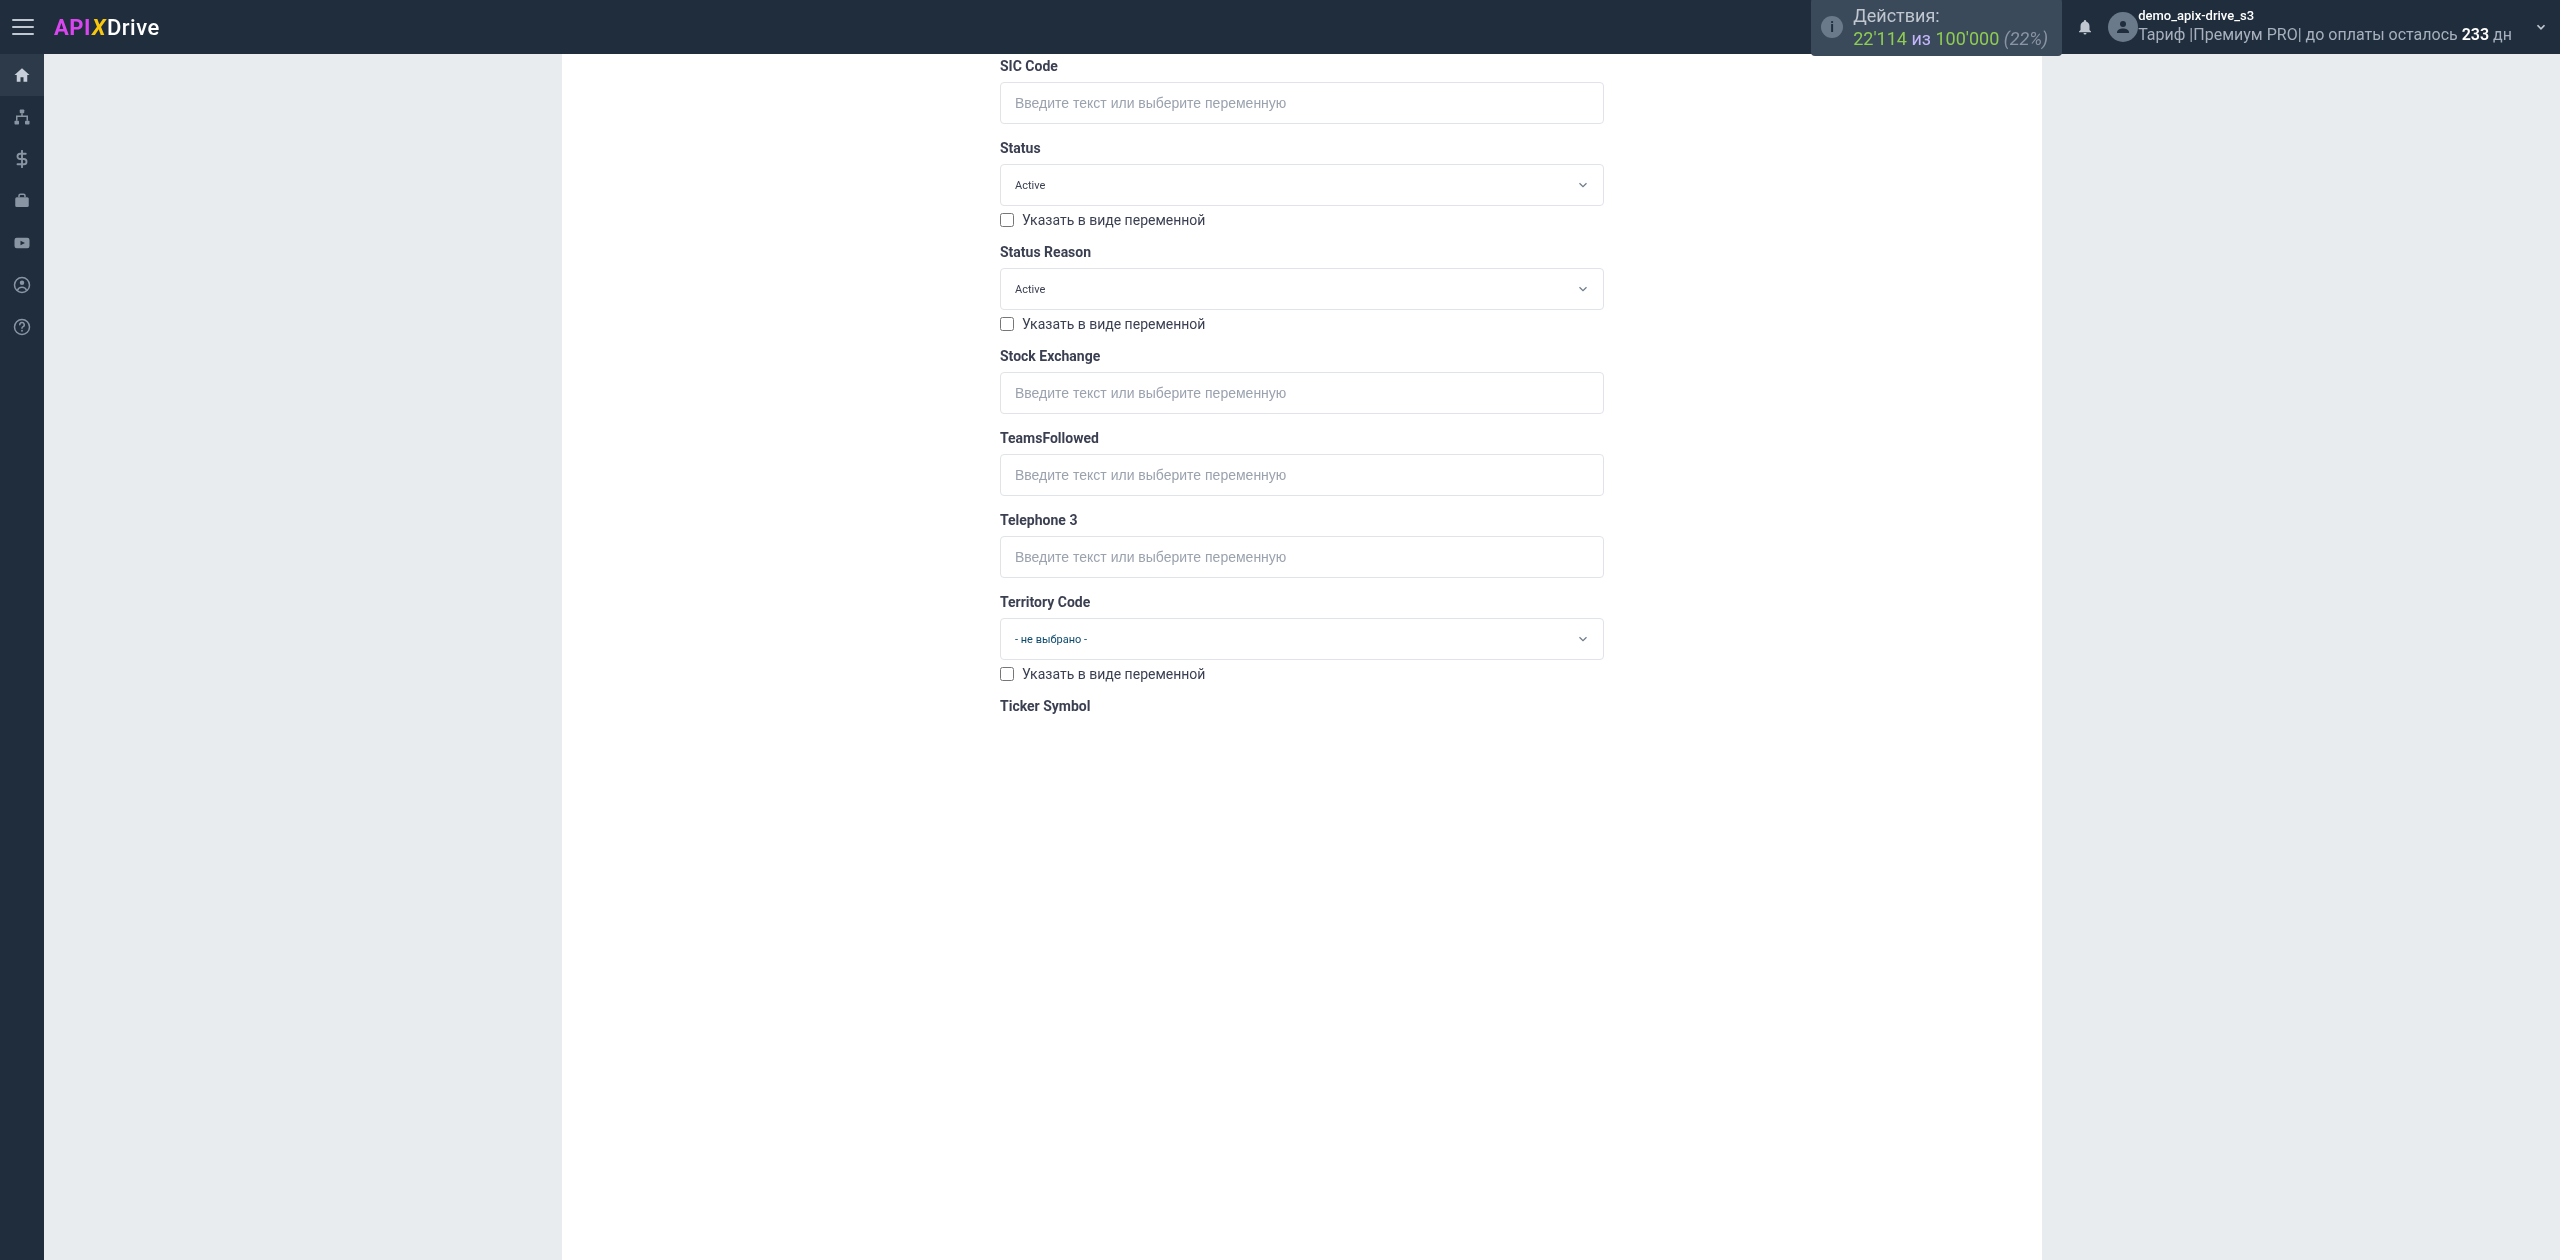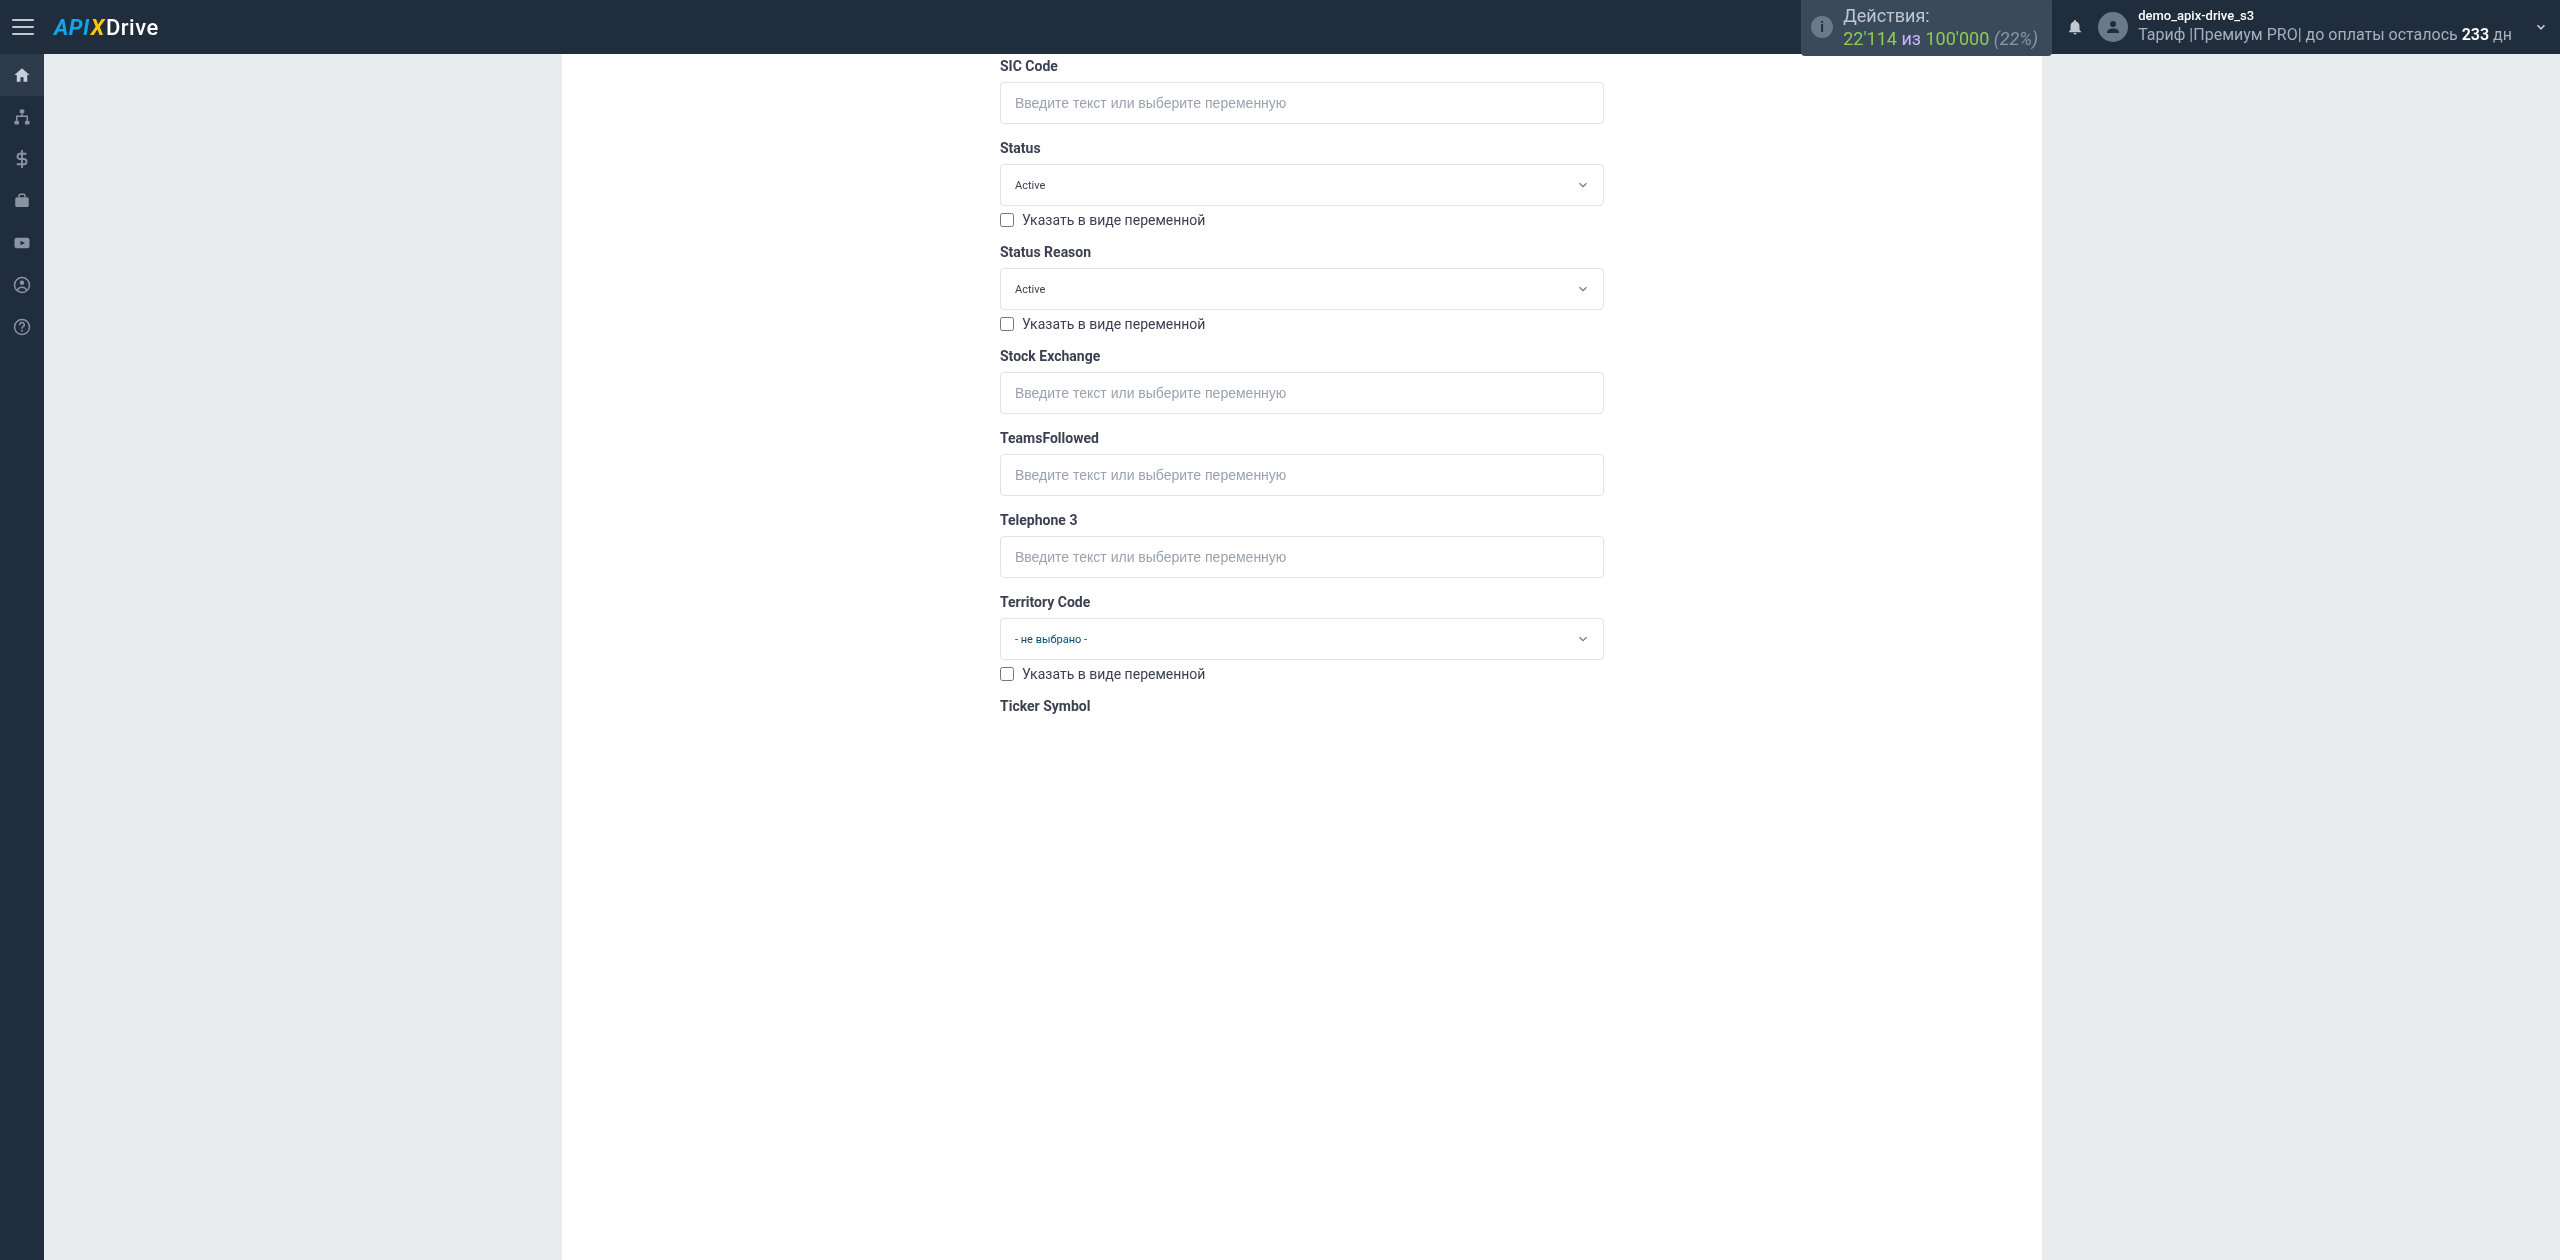--- a/index.html
+++ b/index.html
@@ -38,21 +38,21 @@
     }
     .logo {
       display: flex;
       align-items: baseline;
       font-weight: 700;
       font-size: 22px;
       color: #fff;
       cursor: pointer;
       letter-spacing: 0.5px;
     }
-    .logo .api { color: #0ea5e9; font-style: italic; }
+    .logo .api { color: #d946ef; }
     .logo .x { color: #f9c80e; font-style: italic; margin: 0 1px; }
     .logo .drive { color: #fff; font-weight: 500; }
     .header-right {
       margin-left: auto;
       display: flex;
       align-items: center;
       gap: 14px;
     }
     .actions-box {
       background: #3b4a5a;
@@ -81,21 +81,20 @@
     .actions-stats .limit { color: #8fcc52; }
     .actions-stats .pct { color: #8a95a3; font-style: italic; }
     .bell-icon {
       color: #c0c7d0;
       cursor: pointer;
       display:flex; align-items:center;
     }
     .user-area {
       display: flex;
       align-items: center;
-      gap: 10px;
       cursor: pointer;
     }
     .avatar {
       width: 30px; height: 30px;
       background: #6b7a8a;
       border-radius: 50%;
       display: flex;
       align-items: center;
       justify-content: center;
     }

